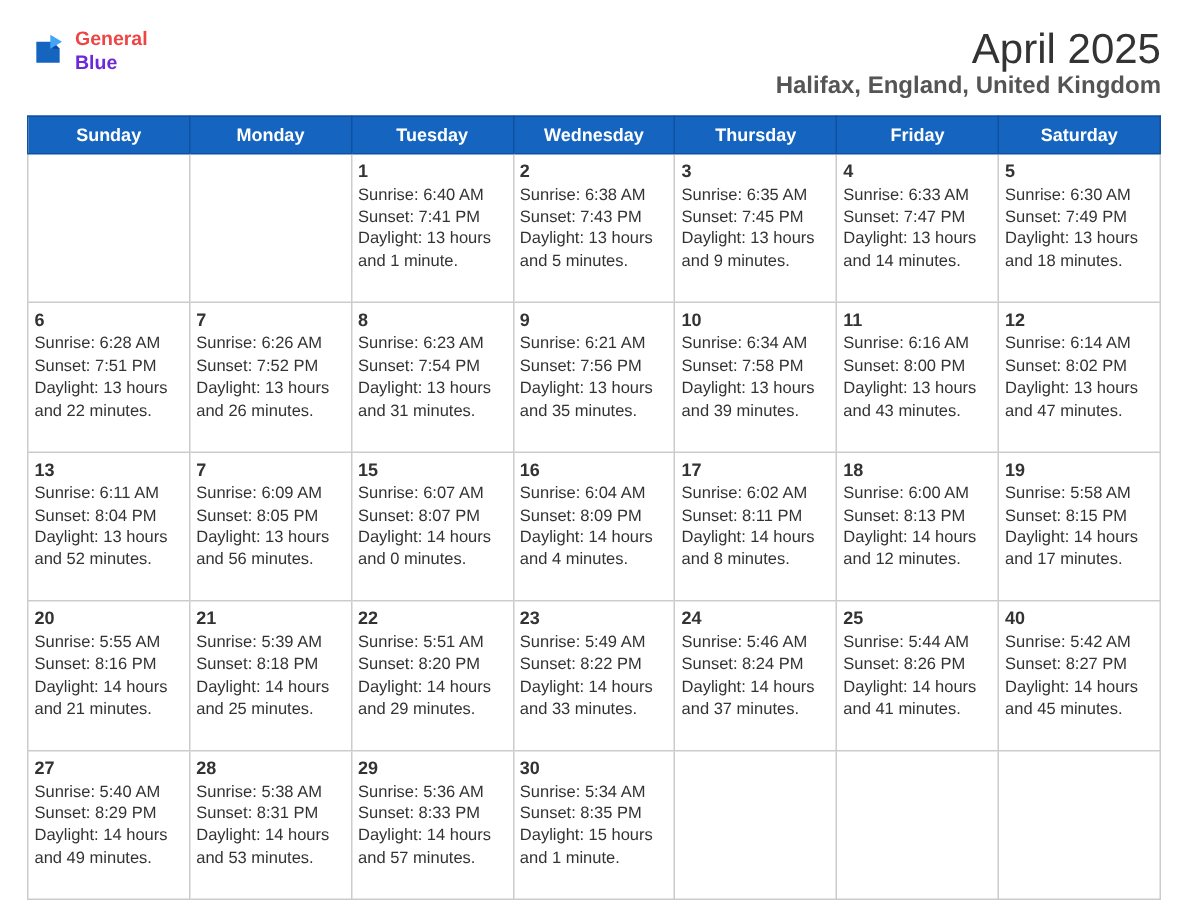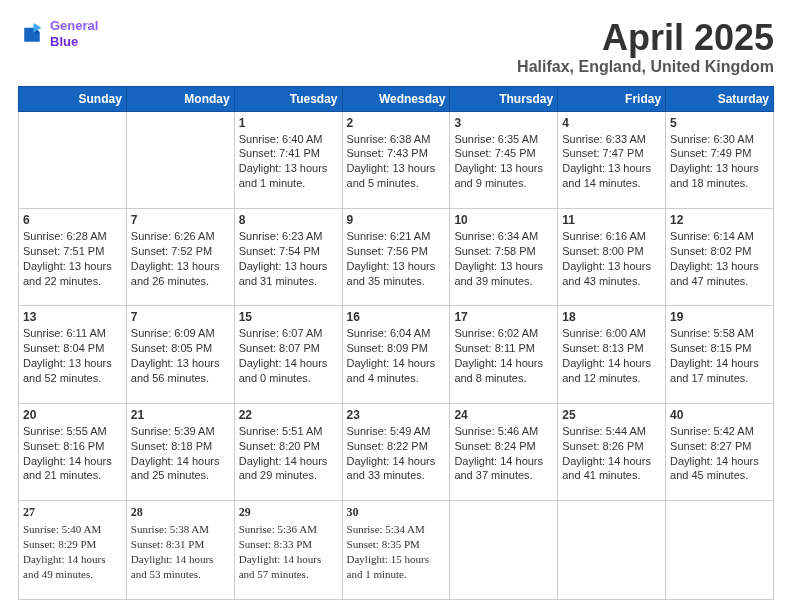--- a/index.html
+++ b/index.html
@@ -28,32 +28,32 @@
       align-items: center;
       gap: 4px;
     }
     .logo-text {
       display: flex;
       flex-direction: column;
       font-size: 13px;
       font-weight: bold;
       line-height: 1.2;
     }
-    .logo-text .general { color: #8b5cf6; }
+    .logo-text .general { color: #ef4444; }
     .logo-text .blue { color: #6d28d9; }
     .logo-icon {
       width: 28px;
       height: 28px;
     }
     .title-block {
       text-align: right;
     }
     .title-block h1 {
-      font-size: 36px;
-      font-weight: bold;
+      font-size: 28px;
+      font-weight: normal;
       color: #333;
       line-height: 1.1;
     }
     .title-block h2 {
       font-size: 16px;
       font-weight: bold;
       color: #555;
     }
     .calendar {
       flex: 1;
@@ -61,21 +61,21 @@
       border-collapse: collapse;
       width: 100%;
       table-layout: fixed;
     }
     .calendar th {
       background-color: #1565c0;
       color: #fff;
       font-size: 12px;
       font-weight: bold;
       padding: 5px 4px;
-      text-align: right;
+      text-align: center;
       border: 1px solid #1050a0;
     }
     .calendar td {
       border: 1px solid #ccc;
       vertical-align: top;
       padding: 4px 4px;
       font-size: 9.5px;
       color: #333;
       height: 82px;
     }
@@ -89,21 +89,20 @@
     .day-info {
       font-size: 11px;
       color: #333;
       line-height: 1.35;
     }
     .empty-cell {
       background: #fff;
     }
     .last-row td {
       height: 72px;
-      font-family: Liberation Serif, serif;
     }
   </style>
 </head>
 <body>
 
 <div class="page">
   <div class="header">
     <div class="logo">
       <svg class="logo-icon" viewBox="0 0 36 36">
         <polygon points="8,28 8,10 22,10 28,16 28,28" fill="#1565c0"></polygon>

